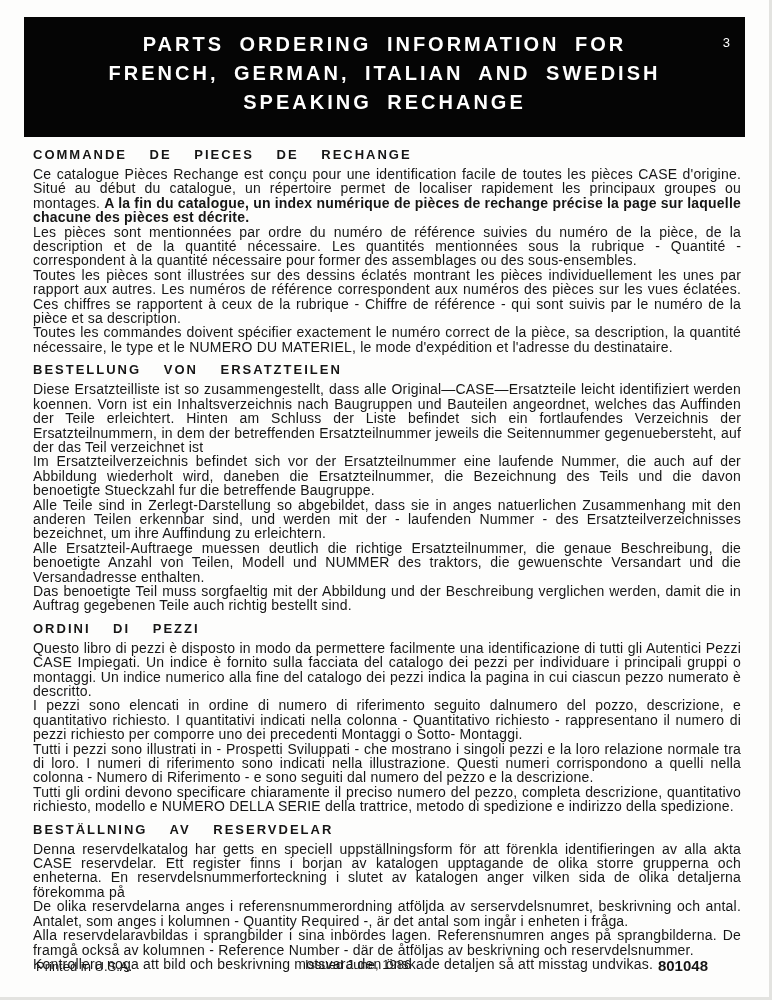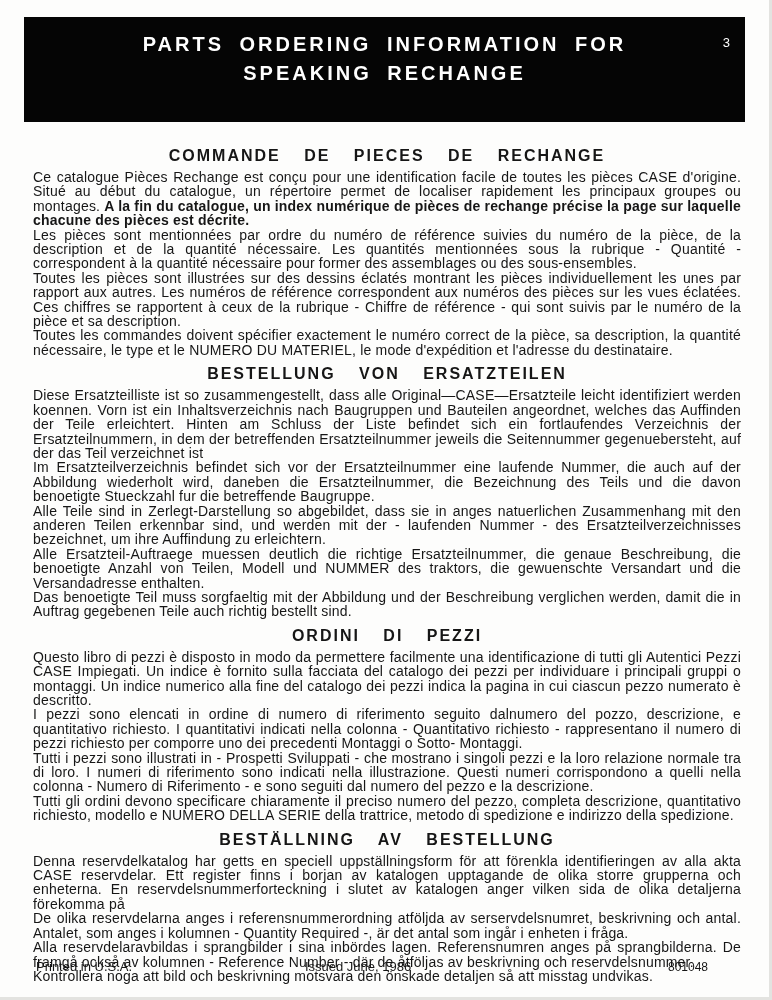--- a/index.html
+++ b/index.html
@@ -12,21 +12,21 @@
   }
   .page {
     position: relative;
     width: 772px; height: 1000px;
     background: #fdfdfc;
     box-shadow: inset -3px -3px 0 #e3e3e0;
   }
   .banner {
     position: absolute;
     left: 24px; top: 17px;
-    width: 721px; height: 105px;
+    width: 721px; height: 120px;
     background: #050505;
     color: #ffffff;
     text-align: center;
     padding-top: 13px;
   }
   .banner-line {
     font-size: 20px;
     font-weight: bold;
     letter-spacing: 3px;
     word-spacing: 7px;
@@ -41,22 +41,22 @@
     letter-spacing: 0;
   }
   .content {
     position: absolute;
     left: 33px; top: 140px;
     width: 708px;
   }
   .lang-section { margin-top: 8px; }
   .lang-section:first-child { margin-top: 7px; }
   .section-heading {
-    text-align: center;
-    font-size: 16px;
+    text-align: left;
+    font-size: 13px;
     font-weight: bold;
     letter-spacing: 2px;
     word-spacing: 17px;
     margin-bottom: 5px;
     white-space: nowrap;
   }
   .body-para {
     font-size: 14px;
     line-height: 14.4px;
     text-align: justify;
@@ -73,32 +73,33 @@
     font-size: 13px;
   }
   .footer-center {
     position: absolute;
     left: 0; right: 56px;
     text-align: center;
   }
   .footer-left { position: relative; z-index: 1; }
   .footer-right {
     position: relative; z-index: 1;
-    font-size: 12px;
-    font-weight: normal;
+    font-size: 15px;
+    font-weight: bold;
     margin-right: 28px;
   }
 </style>
 </head>
 <body>
 
 <div class="page">
 
   <div class="banner">
     <div class="banner-line">PARTS ORDERING INFORMATION FOR</div>
+    <div class="banner-line">FRENCH, GERMAN, ITALIAN AND SWEDISH</div>
     <div class="banner-line">SPEAKING RECHANGE</div>
     <div class="page-number">3</div>
   </div>
 
   <div class="content">
       <section class="lang-section">
         <h2 class="section-heading">COMMANDE DE PIECES DE RECHANGE</h2>
         <p class="body-para"><span>Ce catalogue Pièces Rechange est conçu pour une identification facile de toutes les pièces CASE d'origine. Situé au début du catalogue, un répertoire permet de localiser rapidement les principaux groupes ou montages. </span><span class="seg-bold">A la fin du catalogue, un index numérique de pièces de rechange précise la page sur laquelle chacune des pièces est décrite.</span></p>
         <p class="body-para"><span>Les pièces sont mentionnées par ordre du numéro de référence suivies du numéro de la pièce, de la description et de la quantité nécessaire. Les quantités mentionnées sous la rubrique - Quantité - correspondent à la quantité nécessaire pour former des assemblages ou des sous-ensembles.</span></p>
         <p class="body-para"><span>Toutes les pièces sont illustrées sur des dessins éclatés montrant les pièces individuellement les unes par rapport aux autres. Les numéros de référence correspondent aux numéros des pièces sur les vues éclatées. Ces chiffres se rapportent à ceux de la rubrique - Chiffre de référence - qui sont suivis par le numéro de la pièce et sa description.</span></p>
@@ -113,21 +114,21 @@
         <p class="body-para"><span>Das benoetigte Teil muss sorgfaeltig mit der Abbildung und der Beschreibung verglichen werden, damit die in Auftrag gegebenen Teile auch richtig bestellt sind.</span></p>
       </section>
       <section class="lang-section">
         <h2 class="section-heading">ORDINI DI PEZZI</h2>
         <p class="body-para"><span>Questo libro di pezzi è disposto in modo da permettere facilmente una identificazione di tutti gli Autentici Pezzi CASE Impiegati. Un indice è fornito sulla facciata del catalogo dei pezzi per individuare i principali gruppi o montaggi. Un indice numerico alla fine del catalogo dei pezzi indica la pagina in cui ciascun pezzo numerato è descritto.</span></p>
         <p class="body-para"><span>I pezzi sono elencati in ordine di numero di riferimento seguito dalnumero del pozzo, descrizione, e quantitativo richiesto. I quantitativi indicati nella colonna - Quantitativo richiesto - rappresentano il numero di pezzi richiesto per comporre uno dei precedenti Montaggi o Sotto- Montaggi.</span></p>
         <p class="body-para"><span>Tutti i pezzi sono illustrati in - Prospetti Sviluppati - che mostrano i singoli pezzi e la loro relazione normale tra di loro. I numeri di riferimento sono indicati nella illustrazione. Questi numeri corrispondono a quelli nella colonna - Numero di Riferimento - e sono seguiti dal numero del pezzo e la descrizione.</span></p>
         <p class="body-para"><span>Tutti gli ordini devono specificare chiaramente il preciso numero del pezzo, completa descrizione, quantitativo richiesto, modello e NUMERO DELLA SERIE della trattrice, metodo di spedizione e indirizzo della spedizione.</span></p>
       </section>
       <section class="lang-section">
-        <h2 class="section-heading">BESTÄLLNING AV BESTELLUNG</h2>
+        <h2 class="section-heading">BESTÄLLNING AV RESERVDELAR</h2>
         <p class="body-para"><span>Denna reservdelkatalog har getts en speciell uppställningsform för att förenkla identifieringen av alla akta CASE reservdelar. Ett register finns i borjan av katalogen upptagande de olika storre grupperna och enheterna. En reservdelsnummerforteckning i slutet av katalogen anger vilken sida de olika detaljerna förekomma på</span></p>
         <p class="body-para"><span>De olika reservdelarna anges i referensnummerordning atföljda av serservdelsnumret, beskrivning och antal. Antalet, som anges i kolumnen - Quantity Required -, är det antal som ingår i enheten i fråga.</span></p>
         <p class="body-para"><span>Alla reservdelaravbildas i sprangbilder i sina inbördes lagen. Referensnumren anges på sprangbilderna. De framgå också av kolumnen - Reference Number - där de åtföljas av beskrivning och reservdelsnummer.</span></p>
         <p class="body-para"><span>Kontrollera noga att bild och beskrivning motsvara den önskade detaljen så att misstag undvikas.</span></p>
       </section>
     </div>
 
   <div class="footer">
     <span class="footer-center">Issued June, 1986</span>
     <span class="footer-left">Printed in U.S.A.</span>

